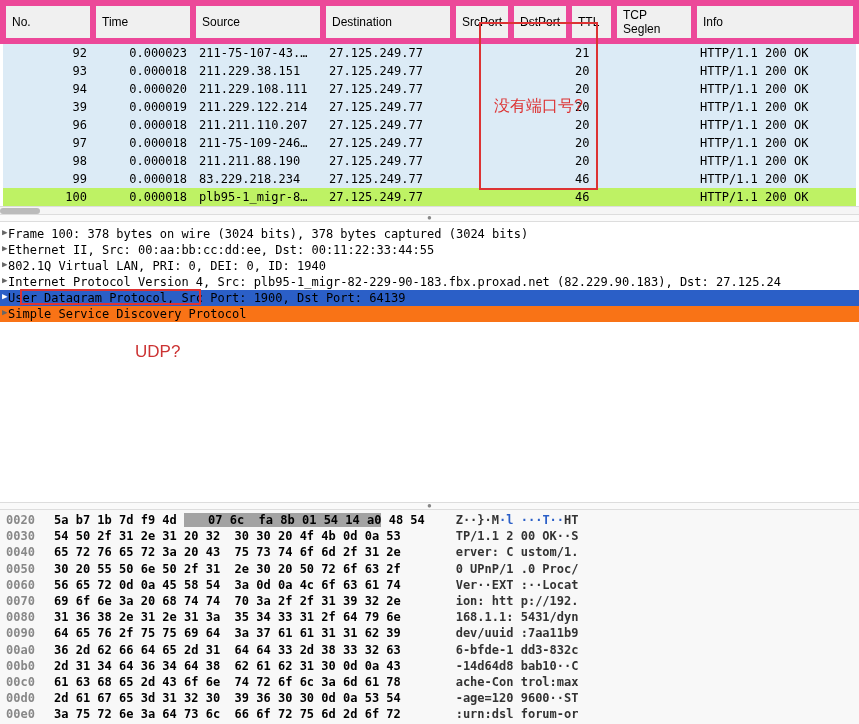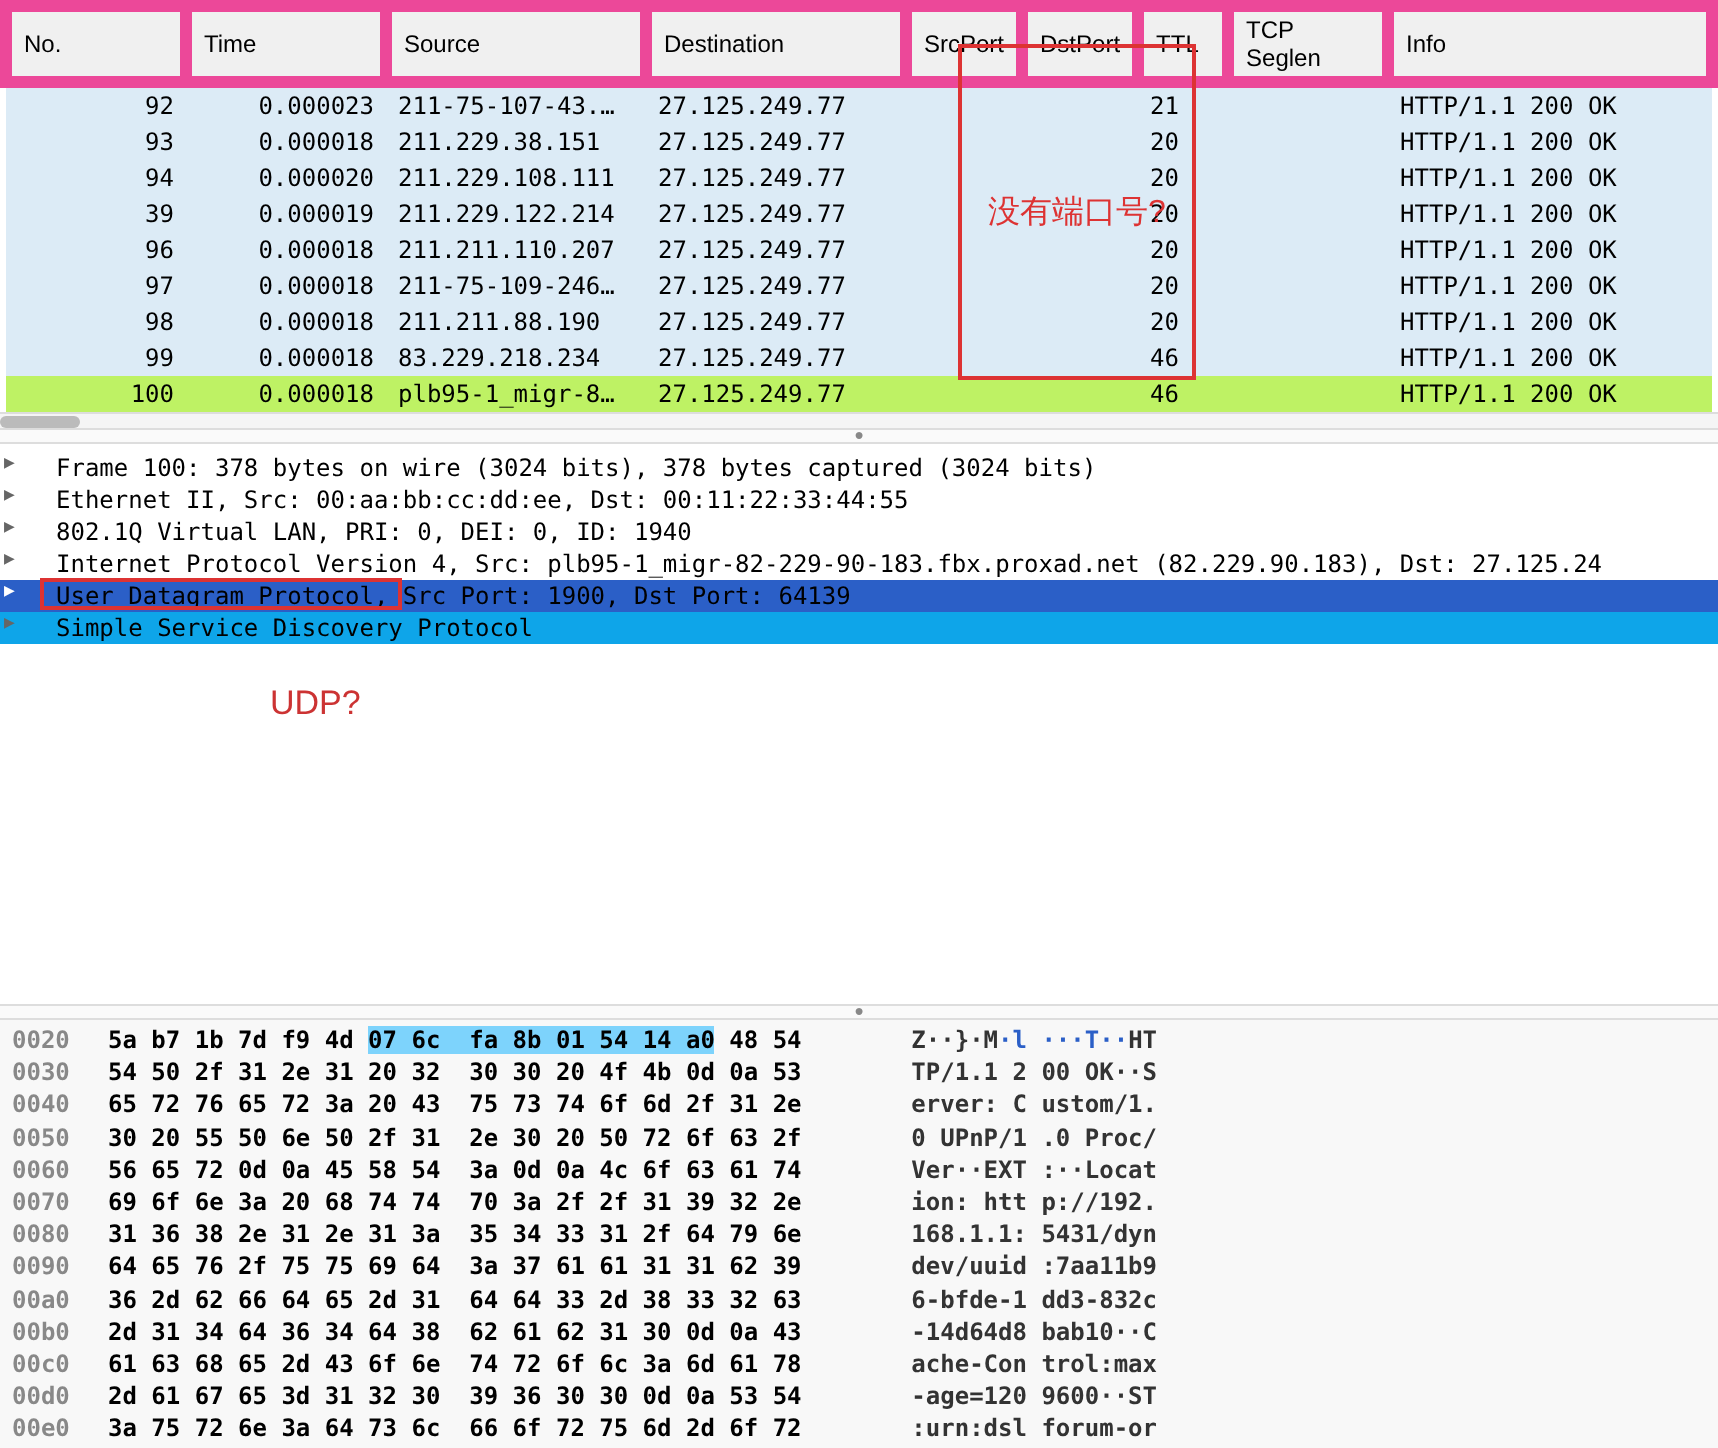--- a/index.html
+++ b/index.html
@@ -95,48 +95,48 @@
     }
     
     .tree-panel {
       font-family: Menlo, Monaco, monospace;
       font-size: 12px;
       padding: 4px 0;
       background: #fff;
       min-height: 280px;
     }
     .tree-row { 
-      padding: 1px 4px 1px 28px; 
+      padding: 1px 4px 1px 8px; 
       white-space: nowrap;
       position: relative;
     }
     .tree-row::before {
       content: "▶";
       position: absolute;
       left: 2px;
       font-size: 9px;
       color: #666;
     }
     .tree-row.highlighted-blue { background: #2b5fc7; color: #000000; }
     .tree-row.highlighted-blue::before { color: #fff; }
-    .tree-row.highlighted-light { background: #0ea5e9; }
+    .tree-row.highlighted-light { background: #f97316; }
     
     .hex-panel {
       font-family: Menlo, Monaco, monospace;
       font-size: 12px;
       background: #f8f8f8;
       padding: 2px 6px;
       line-height: 1.35;
       white-space: pre;
     }
     .hex-line { display: flex; font-weight: bold; }
     .hex-offset { color: #888; width: 48px; }
     .hex-bytes { width: 380px; }
     .hex-ascii { color: #333; }
-    .hex-highlight { background: #7dd3fc; }
+    .hex-highlight { background: #a3a3a3; padding-left: 24px; }
     .ascii-highlight { color: #2b5fc7; margin-top: 40px; }
     
     .container { position: relative; }
   </style>
 </head>
 <body>
 
 <div class="container">
 
 <table class="packet-table">

